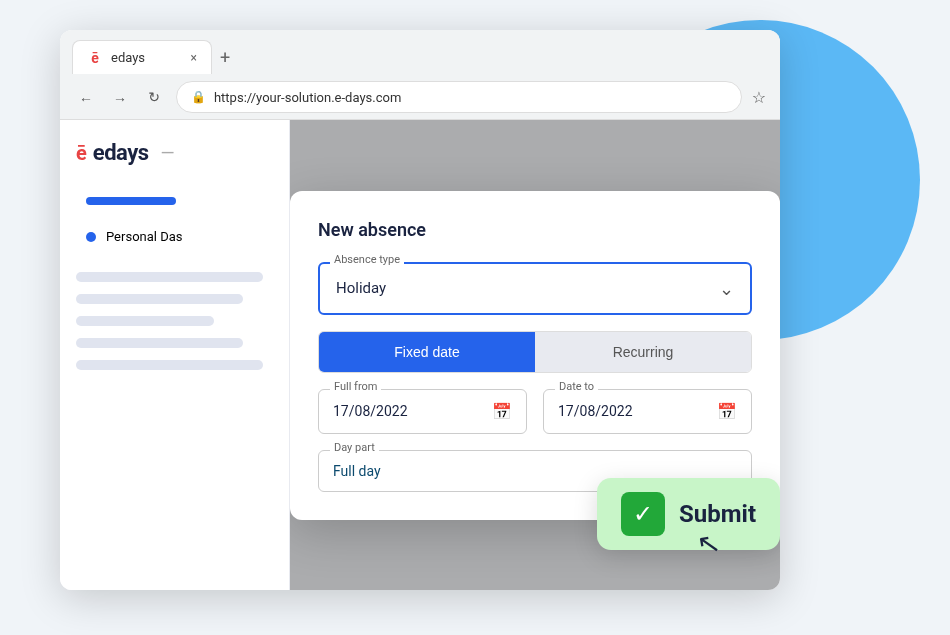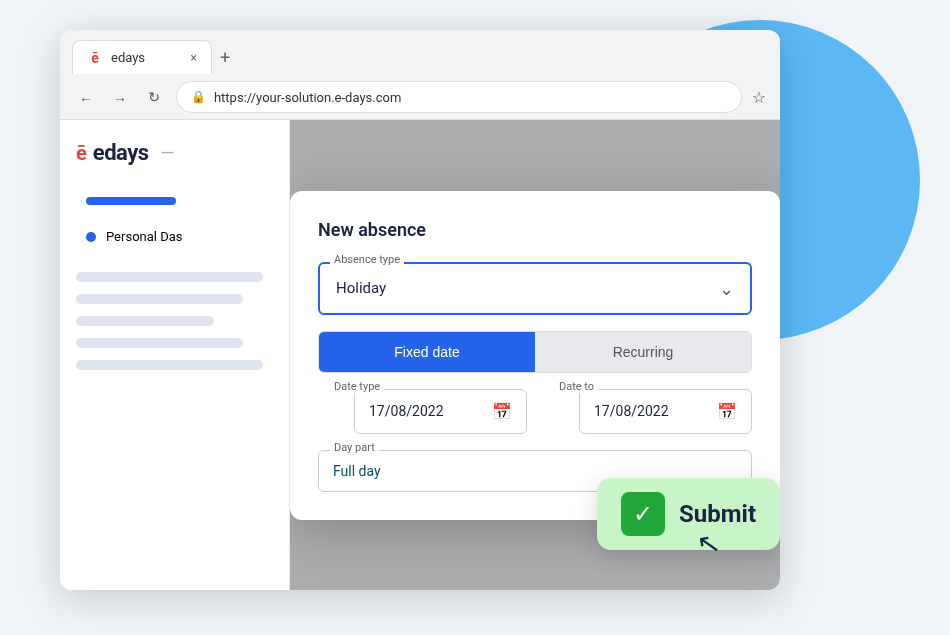--- a/index.html
+++ b/index.html
@@ -327,21 +327,20 @@
     .date-input-box {
       border: 1px solid #ccc;
       border-radius: 6px;
       padding: 12px 14px;
       display: flex;
       align-items: center;
       justify-content: space-between;
       font-size: 14px;
       color: #1a2340;
       background: #fff;
-      margin-left: 36px;
     }
 
     .calendar-icon {
       color: #888;
       font-size: 16px;
     }
 
     
     .daypart-field {
       position: relative;
@@ -476,21 +475,21 @@
 
           <div class="toggle-group">
             <button class="toggle-btn active">Fixed date</button>
             <button class="toggle-btn inactive">Recurring</button>
           </div>
 
           <div class="date-row">
 
             <div class="date-field">
               <div class="field-group" style="margin-bottom:0;">
-                <span class="field-label-float">Date type</span>
+                <span class="field-label-float">Full from</span>
                 <div class="date-input-box">
                   <span>17/08/2022</span>
                   <span class="calendar-icon">📅</span>
                 </div>
               </div>
             </div>
 
             <div class="date-field">
               <div class="field-group" style="margin-bottom:0;">
                 <span class="field-label-float">Date to</span>

